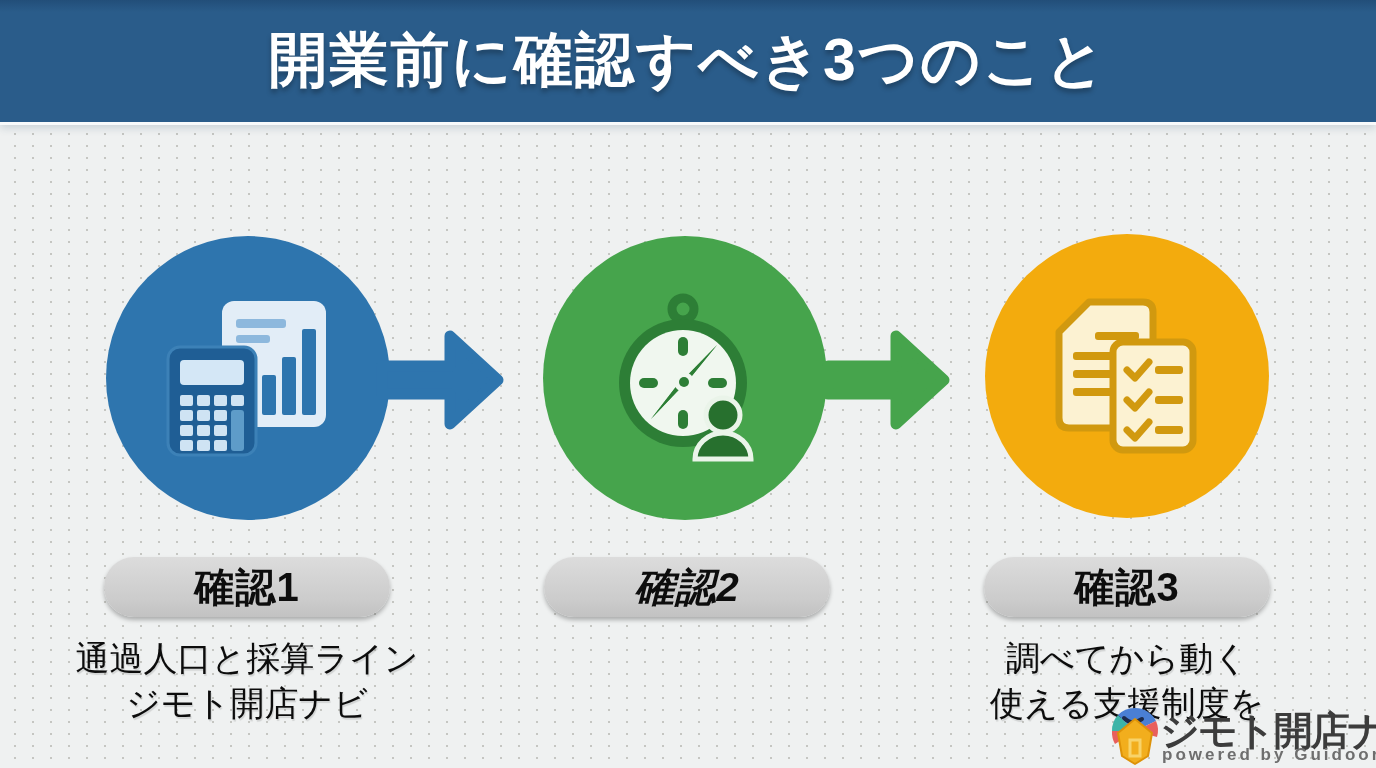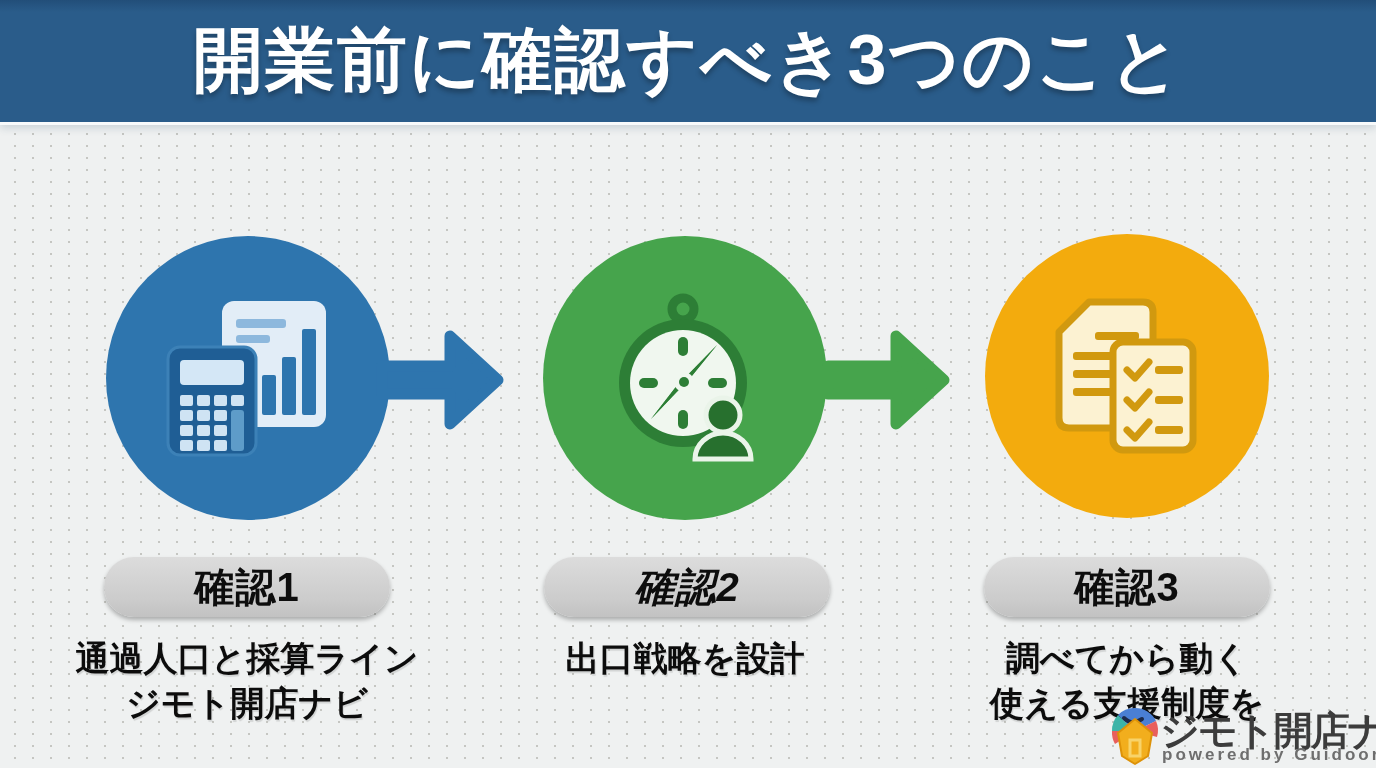--- a/index.html
+++ b/index.html
@@ -15,21 +15,21 @@
   }
 
   
   .header {
     position:absolute; top:0; left:0; width:1376px; height:122px;
     background:linear-gradient(180deg,#224e79 0px,#2a5c8a 12px,#2a5c8a 100%);
     display:flex; align-items:center; justify-content:center;
     box-shadow:0 3px 0 #f8fafb, 0 6px 8px rgba(40,70,100,.18);
   }
   .header-title {
-    color:#ffffff; font-size:70px; font-weight:900; letter-spacing:2px;
+    color:#ffffff; font-size:59px; font-weight:900; letter-spacing:2px;
     text-shadow:0 4px 5px rgba(0,0,0,.28);
     white-space:nowrap;
   }
 
   
   .circle {
     position:absolute; width:284px; height:284px; border-radius:50%;
     display:flex; align-items:center; justify-content:center;
   }
   .circle-1 { left:106px; top:236px; background:#2e75ae; }
@@ -50,21 +50,21 @@
     display:flex; align-items:center; justify-content:center;
   }
   .pill-1 { left:104px; top:557px; }
   .pill-2 { left:544px; top:557px;font-style:italic; }
   .pill-3 { left:984px; top:557px; }
   .pill-label { font-size:40px; font-weight:900; color:#0d0d0d; letter-spacing:1px; }
 
   
   .desc {
     position:absolute; width:440px; top:636px; text-align:center;
-    font-size:34px; font-weight:700; color:#0c0c0c; line-height:1.32;
+    font-size:34px; font-weight:400; color:#0c0c0c; line-height:1.32;
     text-shadow:1px 2px 1px rgba(0,0,0,.12);
   }
   .desc-1 { left:27px; }
   .desc-2 { left:465px; }
   .desc-3 { left:907px; }
 
   
   .footer-logo { position:absolute; left:1096px; top:698px; width:280px; height:70px; z-index:5; }
   .logo-mark { position:absolute; left:14px; top:8px; width:50px; height:60px; }
   .logo-brand {
@@ -178,21 +178,20 @@
   </div>
   <div class="pill pill-3">
     <span class="pill-label">確認3</span>
   </div>
 
   <div class="desc desc-1">
     <div>通過人口と採算ライン</div>
     <div>ジモト開店ナビ</div>
   </div>
   <div class="desc desc-2">
-    <div>出口戦略を設計</div>
   </div>
   <div class="desc desc-3">
     <div>調べてから動く</div>
     <div>使える支援制度を</div>
   </div>
 
   <div class="footer-logo">
     <span class="logo-mark">
       <svg width="50" height="60" viewBox="0 0 50 60">
 

